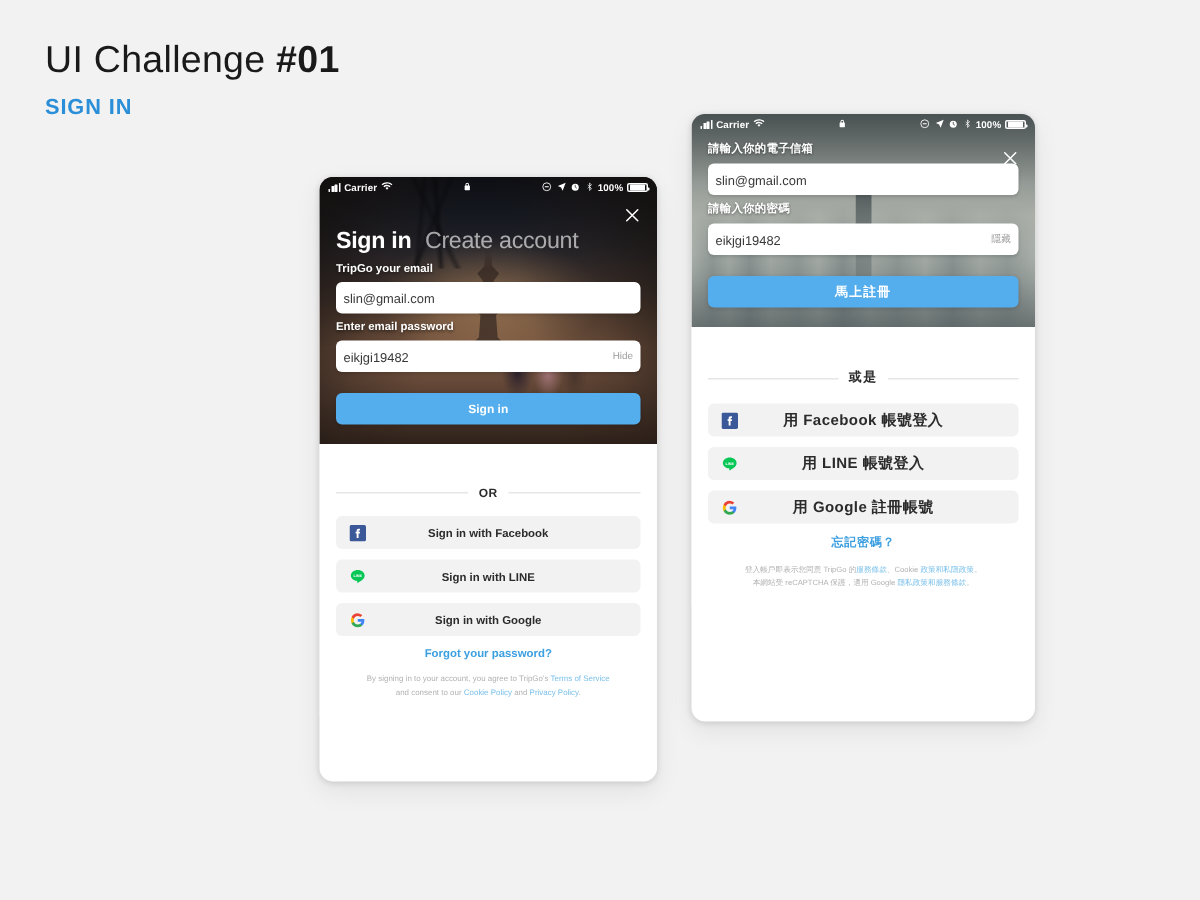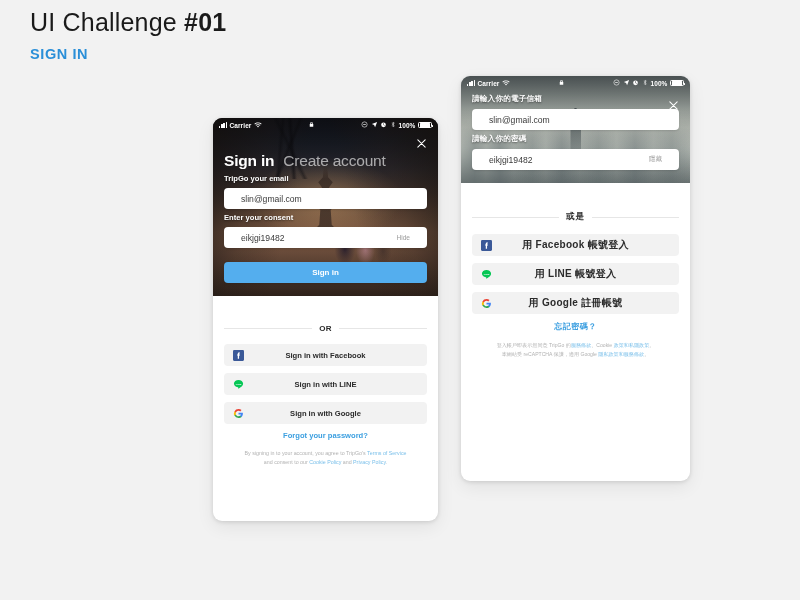--- a/index.html
+++ b/index.html
@@ -5,21 +5,21 @@
   * { box-sizing: border-box; margin: 0; padding: 0; }
   html, body {
     width: 800px; height: 600px;
     background: #f2f2f2;
     font-family: "Liberation Sans", sans-serif;
     overflow: hidden;
   }
   .canvas { position: relative; width: 800px; height: 600px; background: #f2f2f2; }
 
   
-  .heading { position: absolute; left: 30px; top: 9px; }
+  .heading { position: absolute; left: 30px; top: 27px; }
   .heading h1 {
     font-size: 25px; font-weight: 400; color: #1a1a1a;
     letter-spacing: .2px; line-height: 1.1;
   }
   .heading h1 .bold { font-weight: 700; }
   .heading h2 {
     margin-top: 9px;
     font-size: 14.5px; font-weight: 700; color: #2a8fd8;
     letter-spacing: .6px;
   }
@@ -154,21 +154,21 @@
   .zh .tab-active, .zh .tab-inactive { font-size: 16px; letter-spacing: 1.2px; }
 
   .field { margin-top: 4px; }
   .field-label {
     color: #fff; font-size: 7.6px; font-weight: 700;
     text-shadow: 0 1px 2px rgba(0,0,0,.45); margin-bottom: 5px;
   }
   .zh .field-label { font-size: 7.6px; letter-spacing: .2px; }
   .input-box {
     background: #fff; border-radius: 4px; height: 21px;
-    display: flex; align-items: center; padding: 0 17px;
+    display: flex; align-items: center; padding: 0 5px;
     box-shadow: 0 1px 2px rgba(0,0,0,.12);
   }
   .input-value { flex: 1; font-size: 8.6px; color: #3a3a3a; }
   .input-toggle { font-size: 6.6px; color: #9b9b9b; cursor: pointer; }
 
   .primary-btn {
     margin-top: 14px; height: 21px; border-radius: 4px;
     background: #54aeee; color: #fff;
     display: flex; align-items: center; justify-content: center;
     font-size: 8px; font-weight: 700; cursor: pointer;
@@ -297,21 +297,21 @@
         </div>
 
         <div class="field">
           <div class="field-label">TripGo your email</div>
           <div class="input-box">
             <span class="input-value">slin@gmail.com</span>
           </div>
         </div>
 
         <div class="field">
-          <div class="field-label">Enter your consent</div>
+          <div class="field-label">Enter email password</div>
           <div class="input-box">
             <span class="input-value">eikjgi19482</span>
             <span class="input-toggle">Hide</span>
           </div>
         </div>
 
         <div class="primary-btn">Sign in</div>
       </div>
     </div>
 
@@ -440,20 +440,21 @@
         </div>
 
         <div class="field">
           <div class="field-label">請輸入你的密碼</div>
           <div class="input-box">
             <span class="input-value">eikjgi19482</span>
             <span class="input-toggle">隱藏</span>
           </div>
         </div>
 
+        <div class="primary-btn">馬上註冊</div>
       </div>
     </div>
 
     <div class="sheet">
       <div class="divider">
         <span class="rule"></span>
         <span class="dtext">或是</span>
         <span class="rule"></span>
       </div>
 

